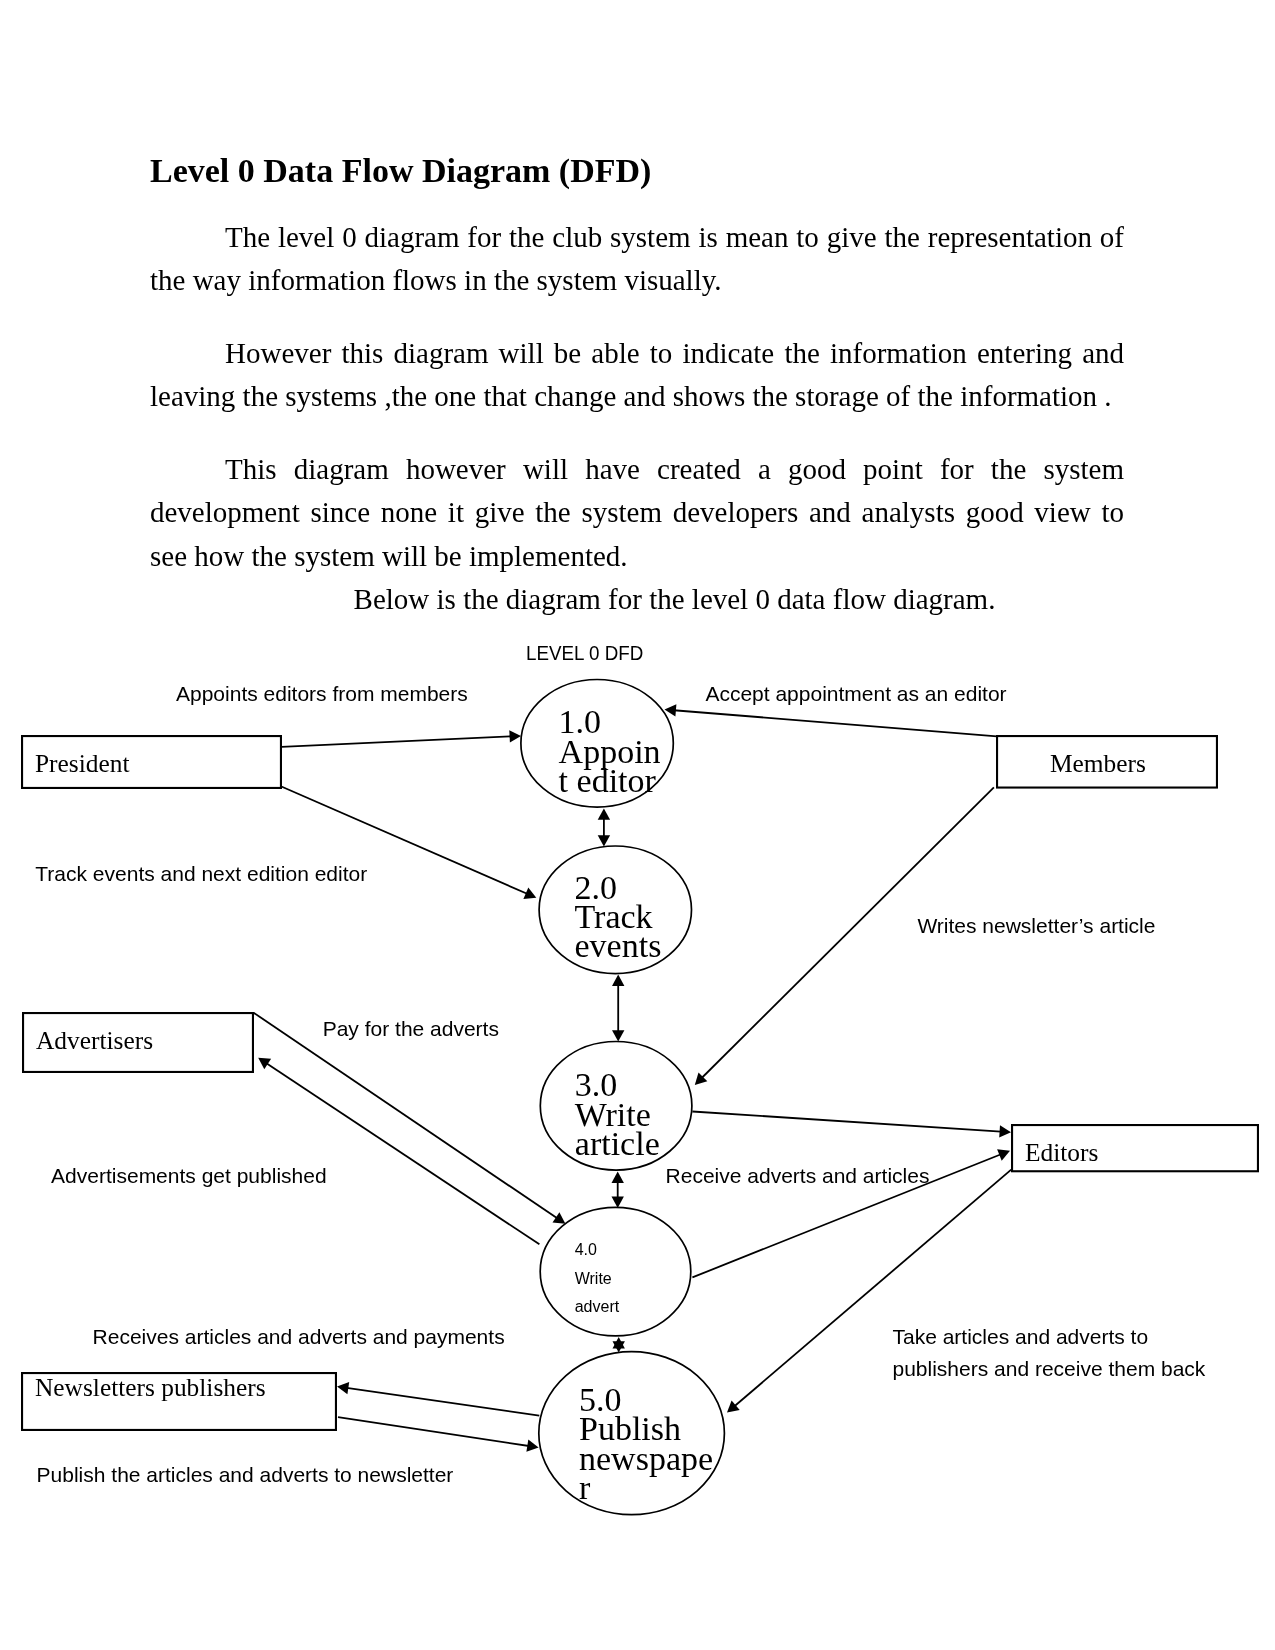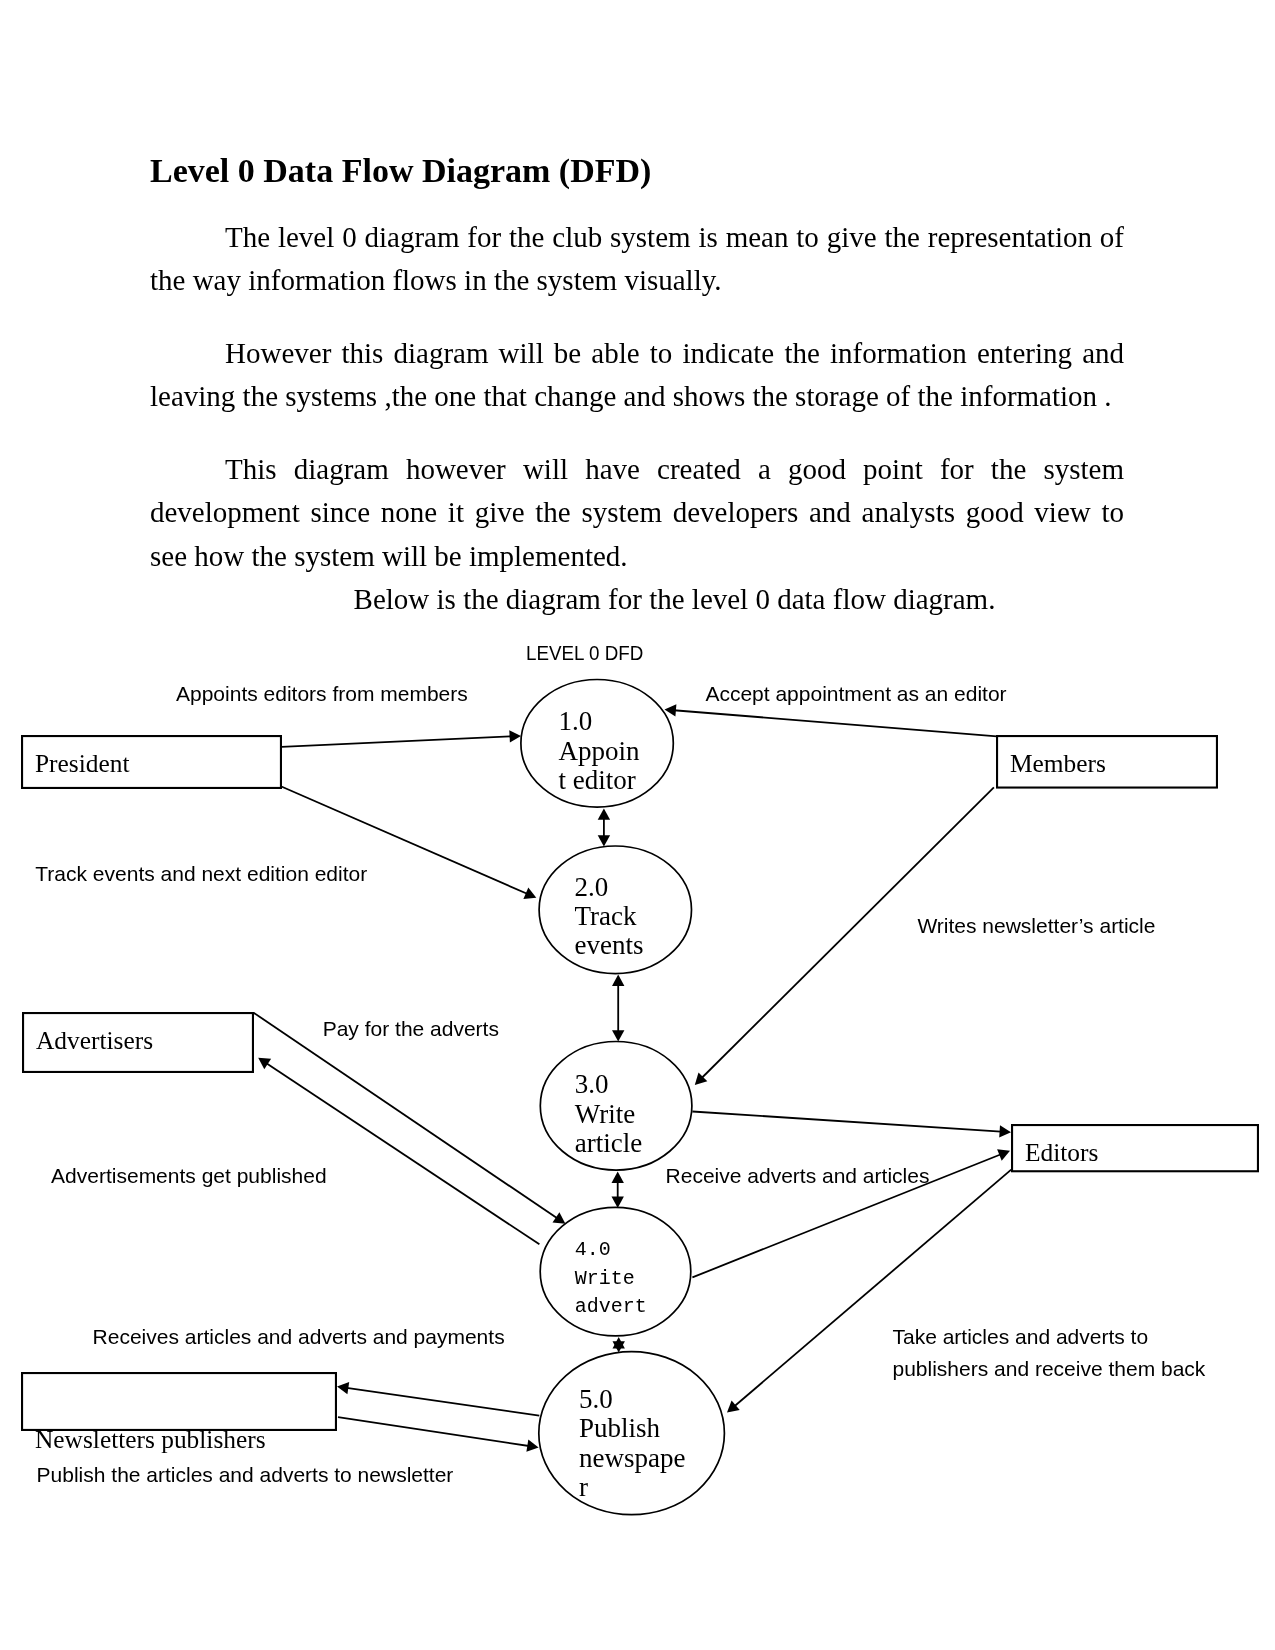--- a/index.html
+++ b/index.html
@@ -10,22 +10,22 @@
   #doc-title{position:absolute;left:150px;top:152px;font-size:34px;font-weight:bold;
              letter-spacing:0px;white-space:nowrap;}
   .para{position:absolute;left:150px;width:974px;font-size:29px;line-height:43.3px;
         text-align:justify;text-indent:75px;white-space:pre-wrap;}
   .para.last{text-align:center;}
   
   #diagram{position:absolute;left:0;top:0;width:1275px;height:1650px;}
   .node-box{position:absolute;box-sizing:border-box;}
   .node-box span{position:absolute;left:14px;font-size:25.4px;white-space:nowrap;}
   .ellipse{position:absolute;box-sizing:border-box;}
-  .ell-txt{position:absolute;font-size:27px;line-height:29.4px;white-space:nowrap;}
-  .ell-txt.sans{font-family:Liberation Mono, monospace;font-size:20px;line-height:28.2px;}
+  .ell-txt{position:absolute;font-size:34px;line-height:29.4px;white-space:nowrap;}
+  .ell-txt.sans{font-family:Liberation Sans, sans-serif;font-size:16px;line-height:28.2px;}
   .flab{position:absolute;font-family:"Liberation Sans",sans-serif;font-size:21px;
         white-space:nowrap;line-height:35px;}
   .flab.caps{font-size:20.6px;transform:scaleX(0.912);transform-origin:left top;}
   svg{position:absolute;left:0;top:0;width:1275px;height:1650px;overflow:visible;}
 </style>
 </head>
 <body>
 
 <div class="page">
   <div id="doc-title">Level 0 Data Flow Diagram (DFD)</div>
@@ -90,30 +90,30 @@
       <polygon points="618.7,1337.0 612.5,1348.4 624.9,1348.4"></polygon>
       <polygon points="618.7,1352.6 612.5,1341.2 624.9,1341.2"></polygon>
     </g>
   </svg>
 
   <div class="flab caps" style="left:525.5px;top:634.5px">LEVEL 0 DFD</div>
 
   <div class="node-box" style="left:21px;top:735px;width:260px;height:38px">
     <span style="top:14px">President</span>
   </div>
-  <div class="node-box" style="left:996px;top:735px;width:222px;height:56px">
+  <div class="node-box" style="left:1036px;top:735px;width:222px;height:56px">
     <span style="top:14px">Members</span>
   </div>
   <div class="node-box" style="left:22px;top:1012px;width:232px;height:60px">
     <span style="top:13.5px">Advertisers</span>
   </div>
   <div class="node-box" style="left:1011px;top:1124px;width:247px;height:47px">
     <span style="top:13.5px">Editors</span>
   </div>
-  <div class="node-box" style="left:21px;top:1412px;width:316px;height:58px">
+  <div class="node-box" style="left:21px;top:1360px;width:316px;height:58px">
     <span style="top:13px">Newsletters publishers</span>
   </div>
 
   <div class="ellipse" style="left:520px;top:679px;width:154px;height:129px">
     <div class="ell-txt" style="left:38.6px;top:28.2px">
       <div>1.0</div>
       <div>Appoin</div>
       <div>t editor</div>
     </div>
   </div>

